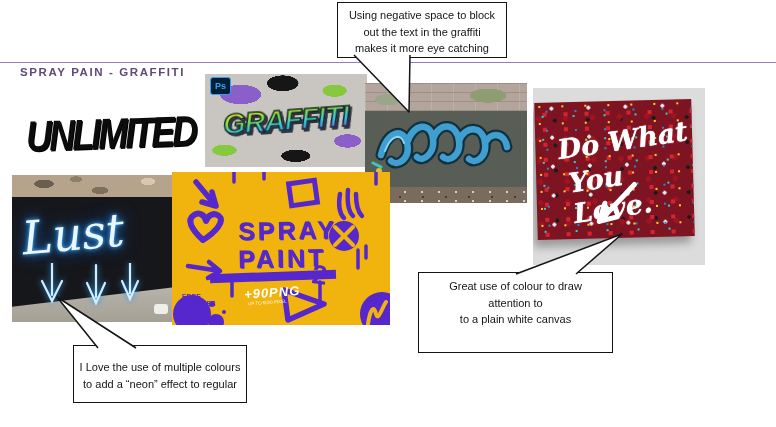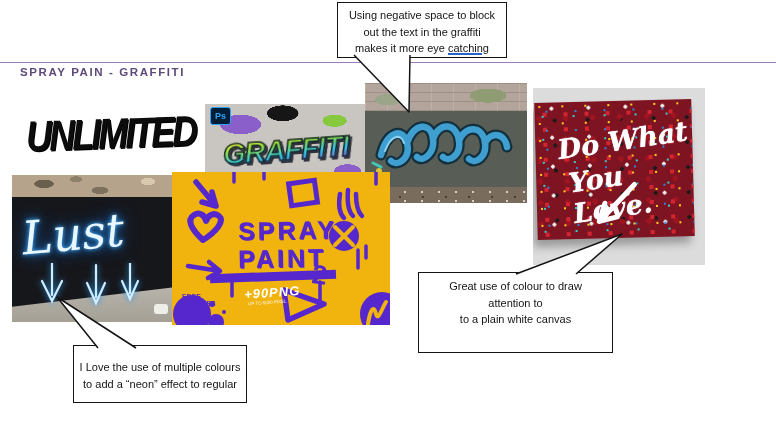--- a/index.html
+++ b/index.html
@@ -8,34 +8,34 @@
 
   
   .hline{position:absolute;left:0;top:62px;width:776px;height:1.4px;background:#9b7bb8;z-index:1;}
   .heading{position:absolute;left:20px;top:66px;font-size:11.5px;font-weight:bold;
            letter-spacing:1.6px;color:#5f497a;z-index:2;}
 
   
   .callout{position:absolute;background:#fff;border:1.6px solid #141414;z-index:5;
            font-size:11px;line-height:16.5px;color:#141414;box-sizing:border-box;text-align:center;}
   .callout.center{text-align:center;}
-  .u{text-decoration:underline;text-decoration-color:#2563c9;text-decoration-thickness:1.5px;}
+  .u{text-decoration-color:#2563c9;text-decoration-thickness:1.5px;}
   .tail{position:absolute;z-index:6;overflow:visible;}
 
   
   .tile{position:absolute;z-index:2;overflow:hidden;}
 
   
   .t-unlimited{left:10px;top:96px;width:200px;height:76px;background:#fff;
                display:flex;align-items:center;justify-content:center;}
   .unl-text{font-size:36px;font-weight:900;font-style:italic;letter-spacing:-3px;color:#0c0c0c;
             transform:rotate(-2deg) scaleY(1.18);text-shadow:1px 1px 0 #000;}
 
   
-  .t-graffiti{left:205px;top:104px;width:162px;height:93px;background-color:#c9c6c1;
+  .t-graffiti{left:205px;top:74px;width:162px;height:93px;background-color:#c9c6c1;
     background-image:
       radial-gradient(ellipse 34px 16px at 22% 22%, #8a5fc9 60%, transparent 61%),
       radial-gradient(ellipse 26px 13px at 48% 10%, #161616 60%, transparent 61%),
       radial-gradient(ellipse 20px 10px at 80% 18%, #86c93f 60%, transparent 61%),
       radial-gradient(ellipse 24px 12px at 88% 72%, #8a5fc9 55%, transparent 56%),
       radial-gradient(ellipse 22px 10px at 12% 82%, #86c93f 55%, transparent 56%),
       radial-gradient(ellipse 26px 11px at 56% 88%, #161616 55%, transparent 56%);
     display:flex;align-items:center;justify-content:center;}
   .graf-text{font-size:29px;font-weight:900;font-style:italic;letter-spacing:-1px;
     background:linear-gradient(175deg,#f8e93f 8%,#8fe03c 34%,#2ec6e8 62%,#8a4fd0 92%);

